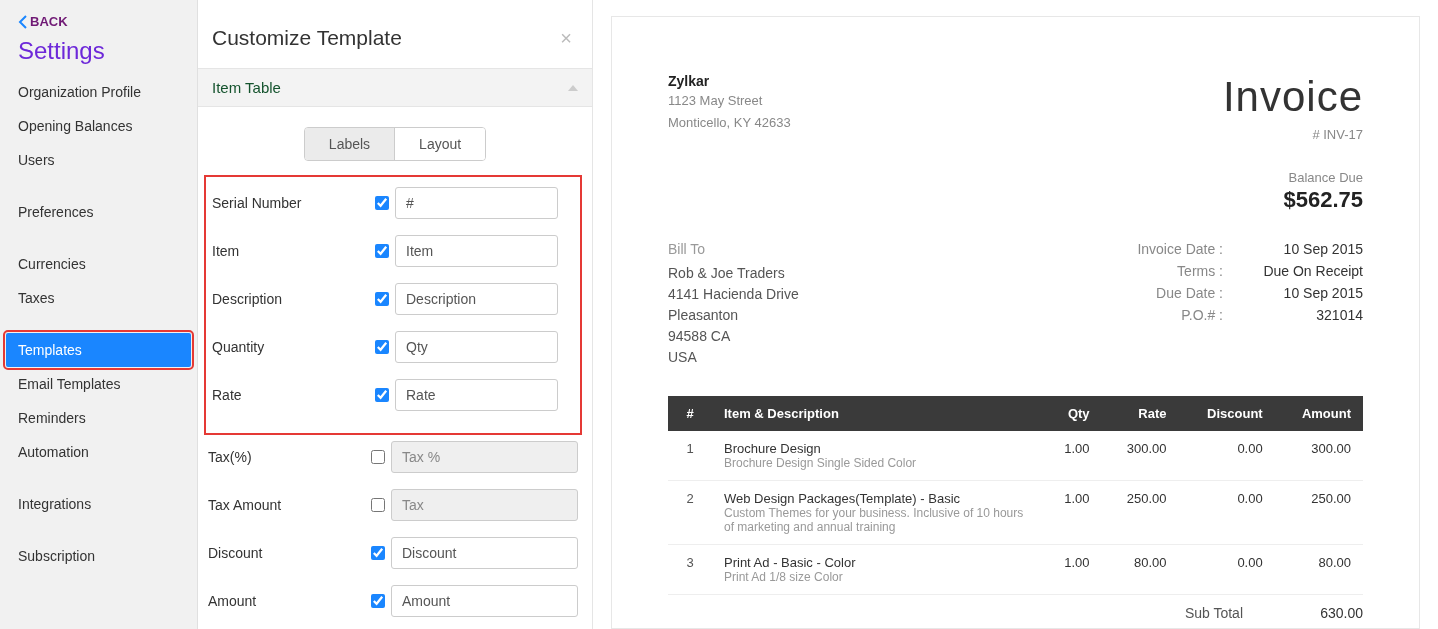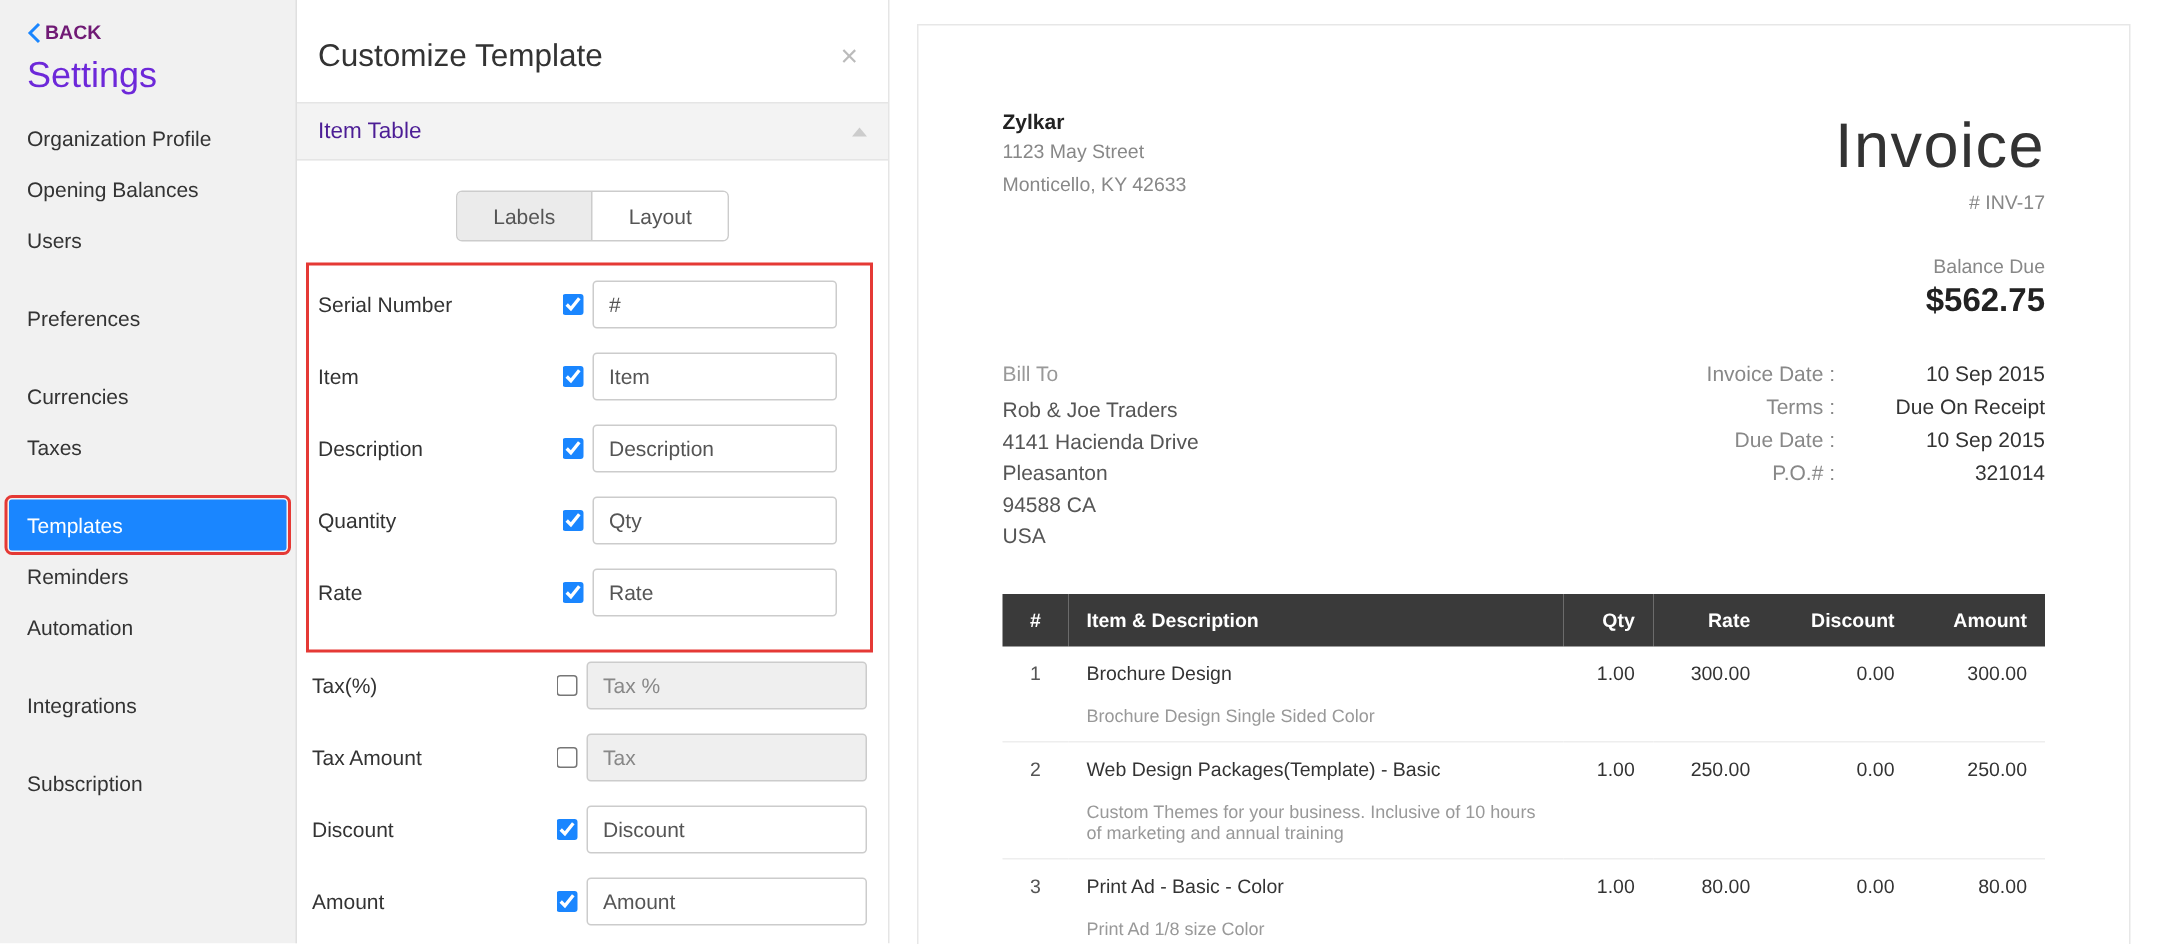--- a/index.html
+++ b/index.html
@@ -12,21 +12,21 @@
   .settings-title{font-size:24px;font-weight:500;padding:0 18px 10px 18px;color:#6d28d9;}
   .nav-item{padding:9px 18px;font-size:14px;color:#333;cursor:pointer;}
   .nav-item.space-above{margin-top:18px;}
   .nav-item.active-wrap{padding:0;}
   .nav-item.active-wrap .inner{background:#1a86ff;margin:0 6px 0 6px;padding:9px 12px;color:#fff;border-radius:2px;outline:2px solid #e53935;outline-offset:1px;}
   
   .center{width:395px;border-right:1px solid #e5e5e5;display:flex;flex-direction:column;background:#fff;}
   .center-header{display:flex;align-items:center;justify-content:space-between;padding:14px 20px 18px 14px;margin-top:12px;}
   .center-title{font-size:21px;color:#333;}
   .close-x{color:#bbb;font-size:20px;cursor:pointer;line-height:1;}
-  .section-header{background:#f3f3f3;border-top:1px solid #e5e5e5;border-bottom:1px solid #e5e5e5;padding:10px 14px;font-size:15px;color:#4c1d95;display:flex;align-items:center;justify-content:space-between;}
+  .section-header{background:#f3f3f3;border-top:1px solid #e5e5e5;border-bottom:1px solid #e5e5e5;padding:10px 14px;font-size:15px;color:#14532d;display:flex;align-items:center;justify-content:space-between;}
   .section-header .tri{width:0;height:0;border-left:5px solid transparent;border-right:5px solid transparent;border-bottom:6px solid #ccc;}
   .tabs-row{display:flex;justify-content:center;padding:20px 0 14px 0;}
   .tabs{display:flex;border:1px solid #ccc;border-radius:4px;overflow:hidden;}
   .tab{padding:8px 24px;font-size:14px;color:#555;cursor:pointer;background:#fff;}
   .tab.active{background:#ebebeb;}
   .tab+.tab{border-left:1px solid #ccc;}
   .fields{padding:0 14px 10px 10px;}
   .highlight-group{border:2px solid #e53935;padding:10px 22px 6px 6px;margin:0 -4px 6px -4px;}
   .field-row{display:flex;align-items:center;margin-bottom:16px;}
   .field-label{width:155px;font-size:14px;color:#333;}
@@ -55,21 +55,21 @@
   .meta-right .k{color:#888;width:140px;text-align:right;}
   .meta-right .v{width:140px;text-align:right;color:#333;}
   .items-table{width:100%;border-collapse:collapse;margin-top:28px;}
   .items-table thead th{background:#3a3a3a;color:#fff;font-weight:600;font-size:13px;padding:10px 12px;text-align:right;}
   .items-table thead th.idx{width:44px;text-align:center;}
   .items-table thead th.desc{text-align:left;width:330px;}
   .items-table tbody td{padding:10px 12px;vertical-align:top;font-size:13px;color:#333;text-align:right;border-bottom:1px solid #eee;}
   .items-table tbody td.idx{text-align:center;color:#555;}
   .items-table tbody td.desc{text-align:left;}
   .items-table tbody td .title{color:#333;}
-  .items-table tbody td .sub{color:#999;font-size:12px;margin-top:14px;}
+  .items-table tbody td .sub{color:#999;font-size:12px;margin-top:0;}
   .totals{display:flex;justify-content:flex-end;margin-top:10px;}
   .totals .row{display:flex;font-size:14px;color:#333;}
   .totals .row .k{width:120px;text-align:right;color:#555;}
   .totals .row .v{width:120px;text-align:right;}
 </style>
 </head>
 <body>
 
 <div class="app">
 
@@ -84,20 +84,21 @@
     <div id="nav-list">
         <div class="nav-item">Organization Profile</div>
         <div class="nav-item">Opening Balances</div>
         <div class="nav-item">Users</div>
         <div class="nav-item space-above">Preferences</div>
         <div class="nav-item space-above">Currencies</div>
         <div class="nav-item">Taxes</div>
         <div class="nav-item space-above active-wrap">
           <div class="inner">Templates</div>
         </div>
+        <div class="nav-item">Email Templates</div>
         <div class="nav-item">Reminders</div>
         <div class="nav-item">Automation</div>
         <div class="nav-item space-above">Integrations</div>
         <div class="nav-item space-above">Subscription</div>
       </div>
   </div>
 
   <div class="center">
     <div class="center-header">
       <div class="center-title">Customize Template</div>

